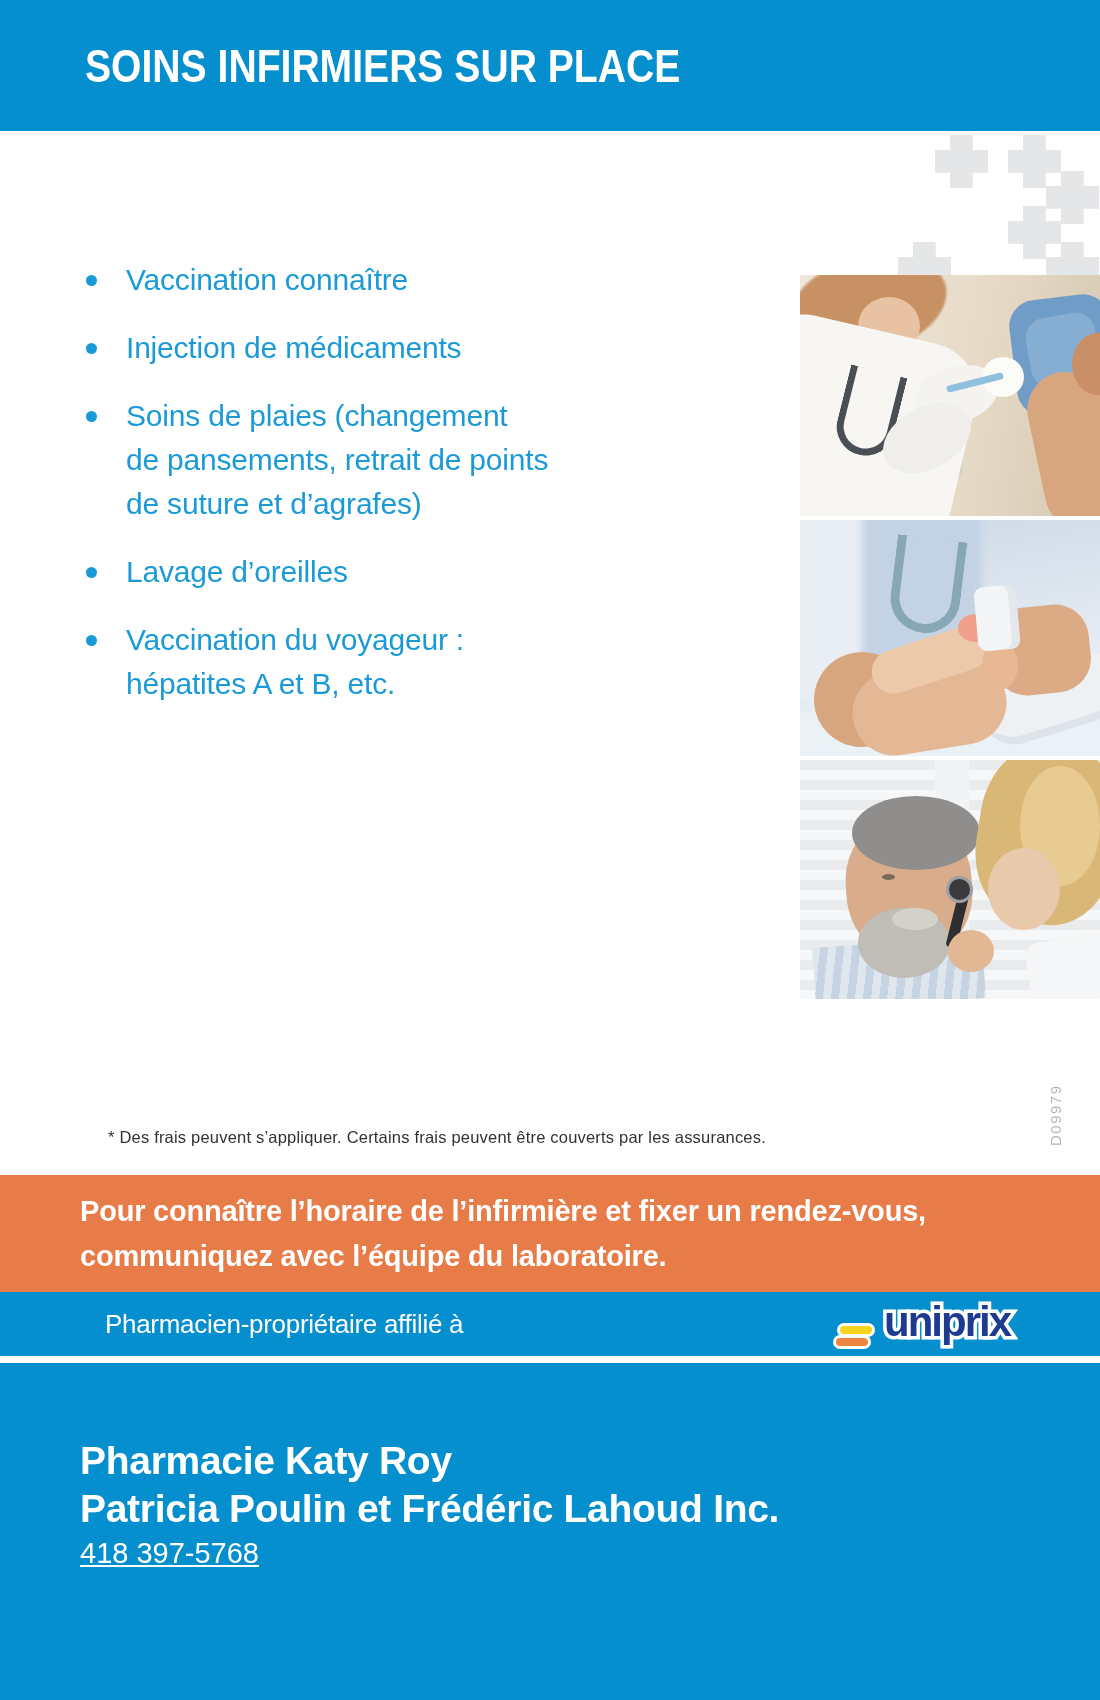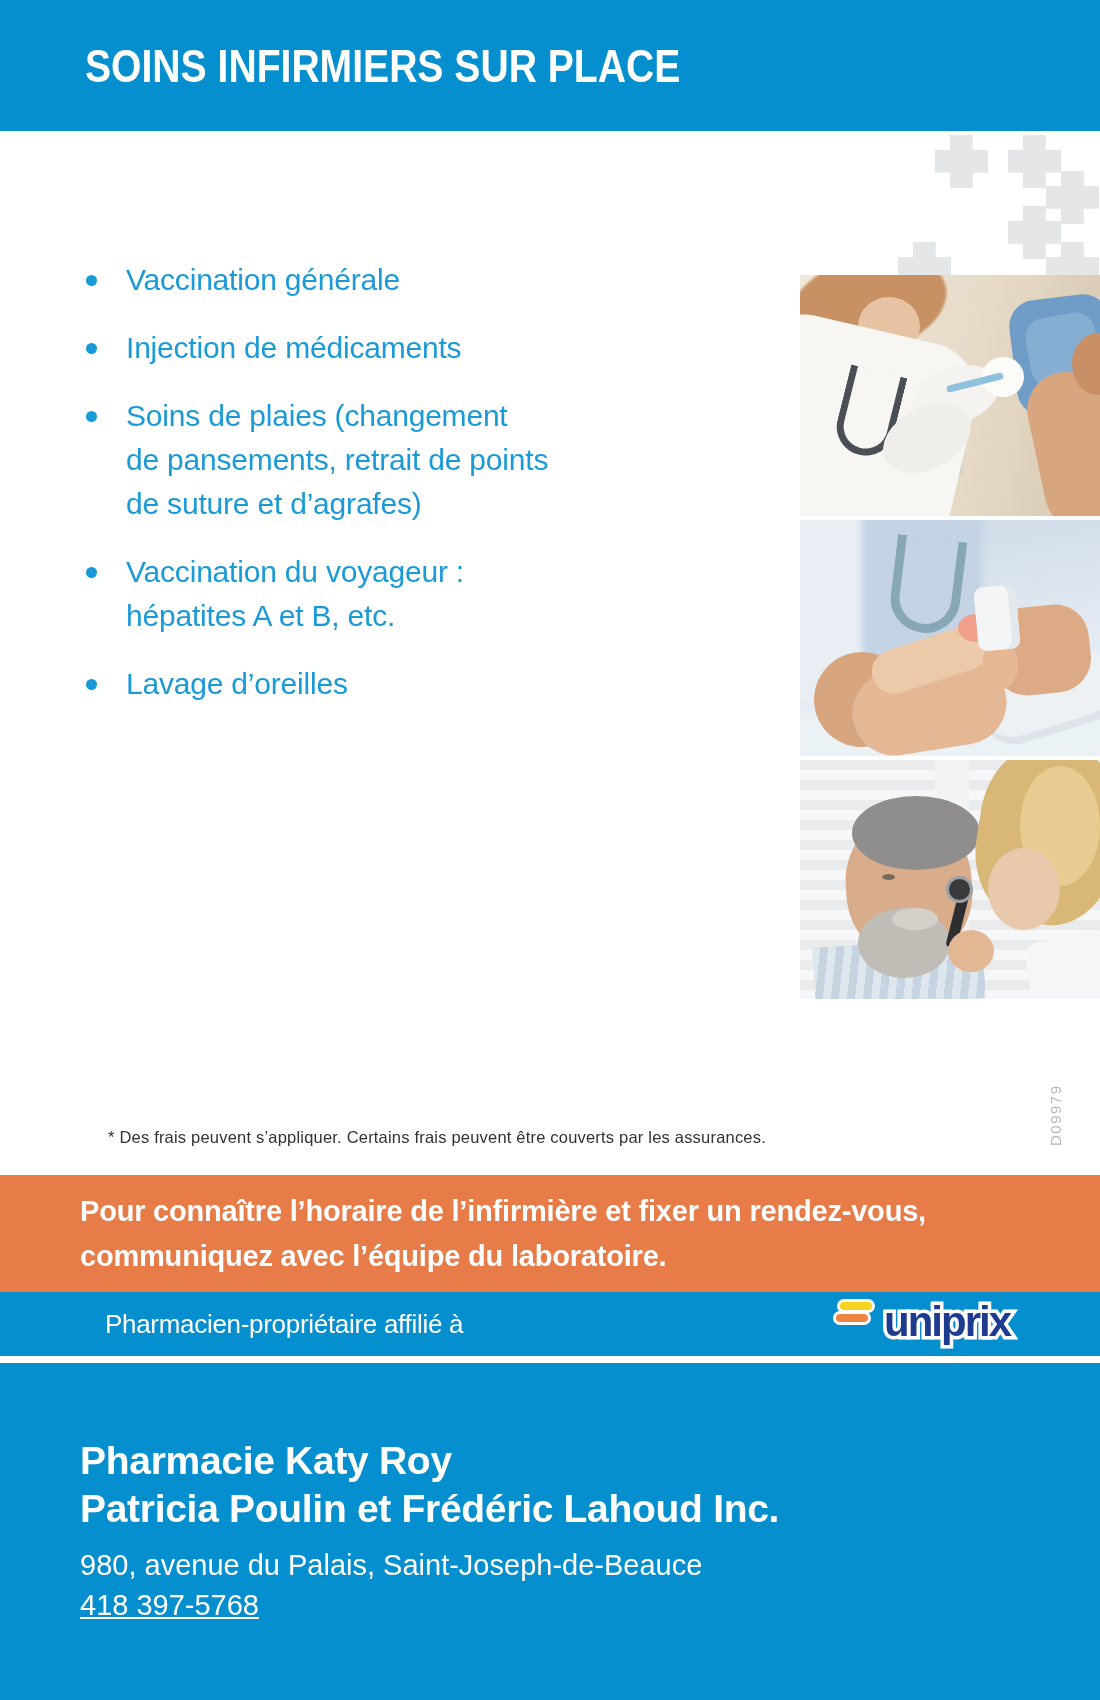--- a/index.html
+++ b/index.html
@@ -130,21 +130,21 @@
     line-height:45px; white-space:pre-line; letter-spacing:-.2px;
   }
 
   
   .affil-band {
     position:absolute; left:0; top:1292px; width:1100px; height:64px;
     background:#068fce; display:flex; align-items:center;
     justify-content:space-between; padding:0 82px 0 80px;
   }
   .affil-band .label { color:#ffffff; font-size:26px; font-weight:400; letter-spacing:-.3px;margin-left:25px; }
-  .uniprix-logo { display:flex; align-items:flex-start; gap:7px; }
+  .uniprix-logo { display:flex; align-items:flex-end; gap:7px; }
   .logo-bars { display:flex; flex-direction:column; }
   .logo-bars .bar {
     width:38px; height:14px; border:3px solid #fff; border-radius:8px;
   }
   .logo-bars .bar-y { background:#f6d31c; margin-left:4px; }
   .logo-bars .bar-o { background:#ee8441; margin-top:-2px; }
 
   
   .footer {
     position:absolute; left:0; top:1363px; width:1100px; height:337px;
@@ -165,28 +165,28 @@
 
   <div class="plus p1"></div>
   <div class="plus p2"></div>
   <div class="plus p3"></div>
   <div class="plus p4"></div>
   <div class="plus p5"></div>
   <div class="plus p6"></div>
 
 
   <ul class="services">
-    <li><span class="dot"></span><span>Vaccination générale</span></li>
+    <li><span class="dot"></span><span>Vaccination connaître</span></li>
     <li><span class="dot"></span><span>Injection de médicaments</span></li>
     <li><span class="dot"></span><span>Soins de plaies (changement
 de pansements, retrait de points
 de suture et d’agrafes)</span></li>
+    <li><span class="dot"></span><span>Lavage d’oreilles</span></li>
     <li><span class="dot"></span><span>Vaccination du voyageur :
 hépatites A et B, etc.</span></li>
-    <li><span class="dot"></span><span>Lavage d’oreilles</span></li>
   </ul>
 
   <div class="photo ph1">
     <div class="s1-folder"></div>
     <div class="s1-hair"></div>
     <div class="s1-face"></div>
     <div class="s1-collar"></div>
     <div class="s1-coat"></div>
     <div class="s1-steth"></div>
     <div class="s1-sleeve"></div>
@@ -249,17 +249,16 @@
       </span>
       <svg width="136" height="50">
         <text x="2" y="37" font-family="Liberation Sans, sans-serif" font-size="42" font-weight="bold" letter-spacing="-2" fill="#1e3c8f" stroke="#ffffff" stroke-width="7" paint-order="stroke">uniprix</text>
       </svg>
     </div>
   </section>
 
   <footer class="footer">
     <div class="name">Pharmacie Katy Roy</div>
     <div class="name">Patricia Poulin et Frédéric Lahoud Inc.</div>
-    <div class="address">980, avenue du Palais, Saint-Joseph-de-Beauce</div>
     <div class="phone">418 397-5768</div>
   </footer>
 
 </div>
 
 </body></html>

